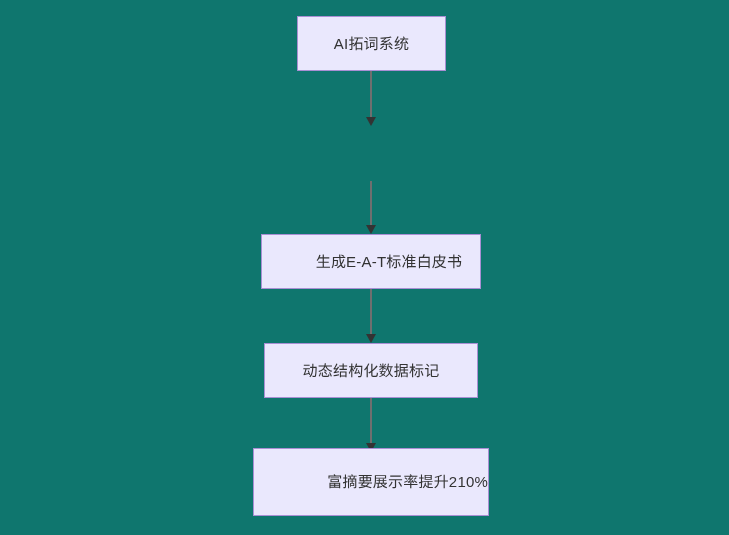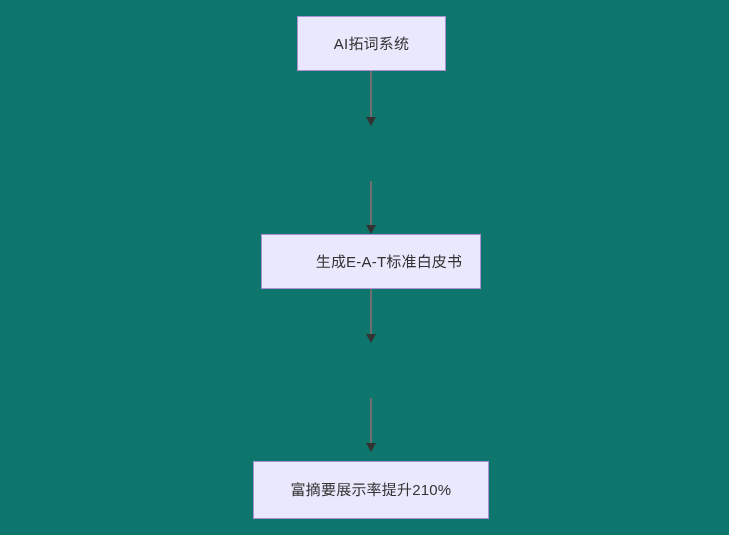--- a/index.html
+++ b/index.html
@@ -98,18 +98,21 @@
 
   <div class="flow-node" style="left:297px; top:16px; width:149px; height:55px;">
     <span class="node-label">AI拓词系统</span>
   </div>
 
 
   <div class="flow-node" style="left:261px; top:234px; width:220px; height:55px;padding-left:36px;">
     <span class="node-label">生成E-A-T标准白皮书</span>
   </div>
 
+  <div class="flow-node" style="left:264px; top:343px; width:214px; height:55px;">
+    <span class="node-label">动态结构化数据标记</span>
+  </div>
 
-  <div class="flow-node" style="left:253px; top:461px; width:236px; height:58px;">
+  <div class="flow-node" style="left:253px; top:448px; width:236px; height:68px;justify-content:flex-end;">
     <span class="node-label">富摘要展示率提升210%</span>
   </div>
 
 </div>
 
 </body></html>

